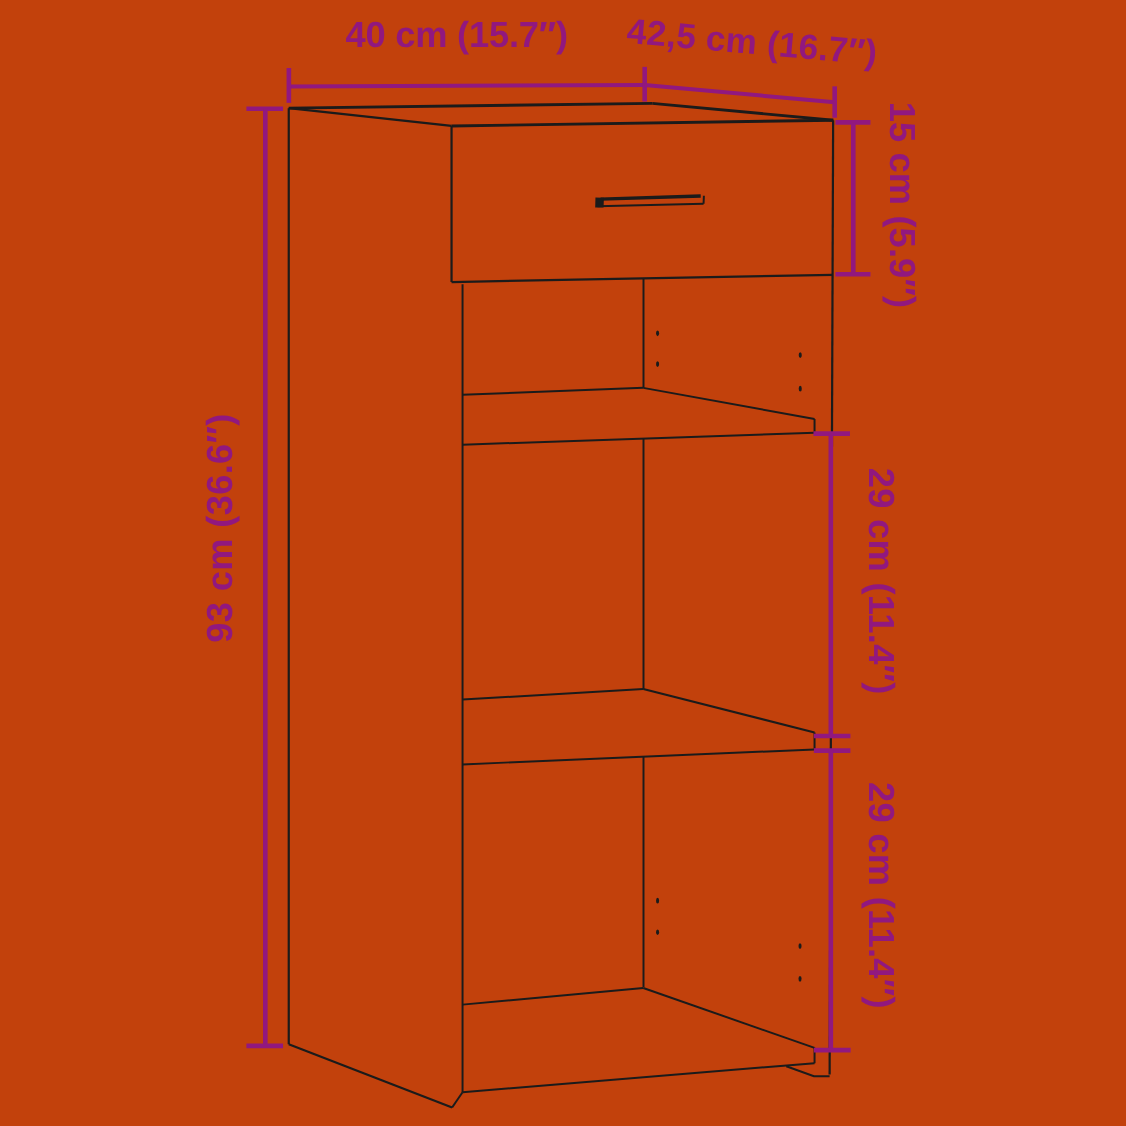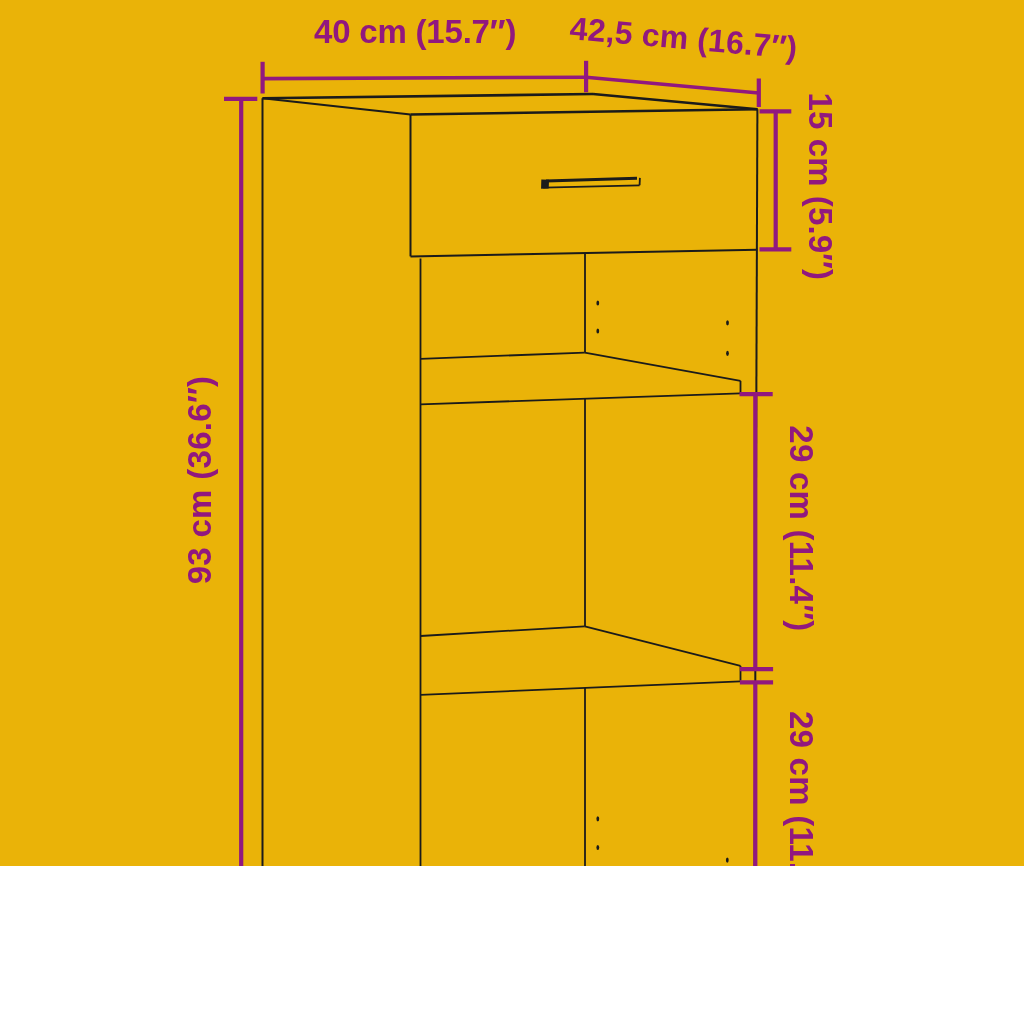--- a/index.html
+++ b/index.html
@@ -1,16 +1,16 @@
 <!DOCTYPE html>
 <html><head>
 <meta charset="utf-8">
 <style>
   html,body{margin:0;padding:0;background:#ffffff;}
-  .page{position:relative;width:1024px;height:866px;background:#eab308;overflow:hidden;}
+  .page{position:relative;width:1024px;height:1024px;background:#c2410c;overflow:hidden;}
   svg{position:absolute;left:0;top:0;}
   text{font-family:"Liberation Sans", sans-serif;font-weight:bold;fill:#91187F;}
 </style>
 </head>
 <body>
 <div class="page">
 <svg width="1024" height="1024" viewBox="0 0 1024 1024">
 
   <g fill="none" stroke="#1b1b1b">
     <path d="M262.5,98.3 L593,94" stroke-width="2.6"></path>

